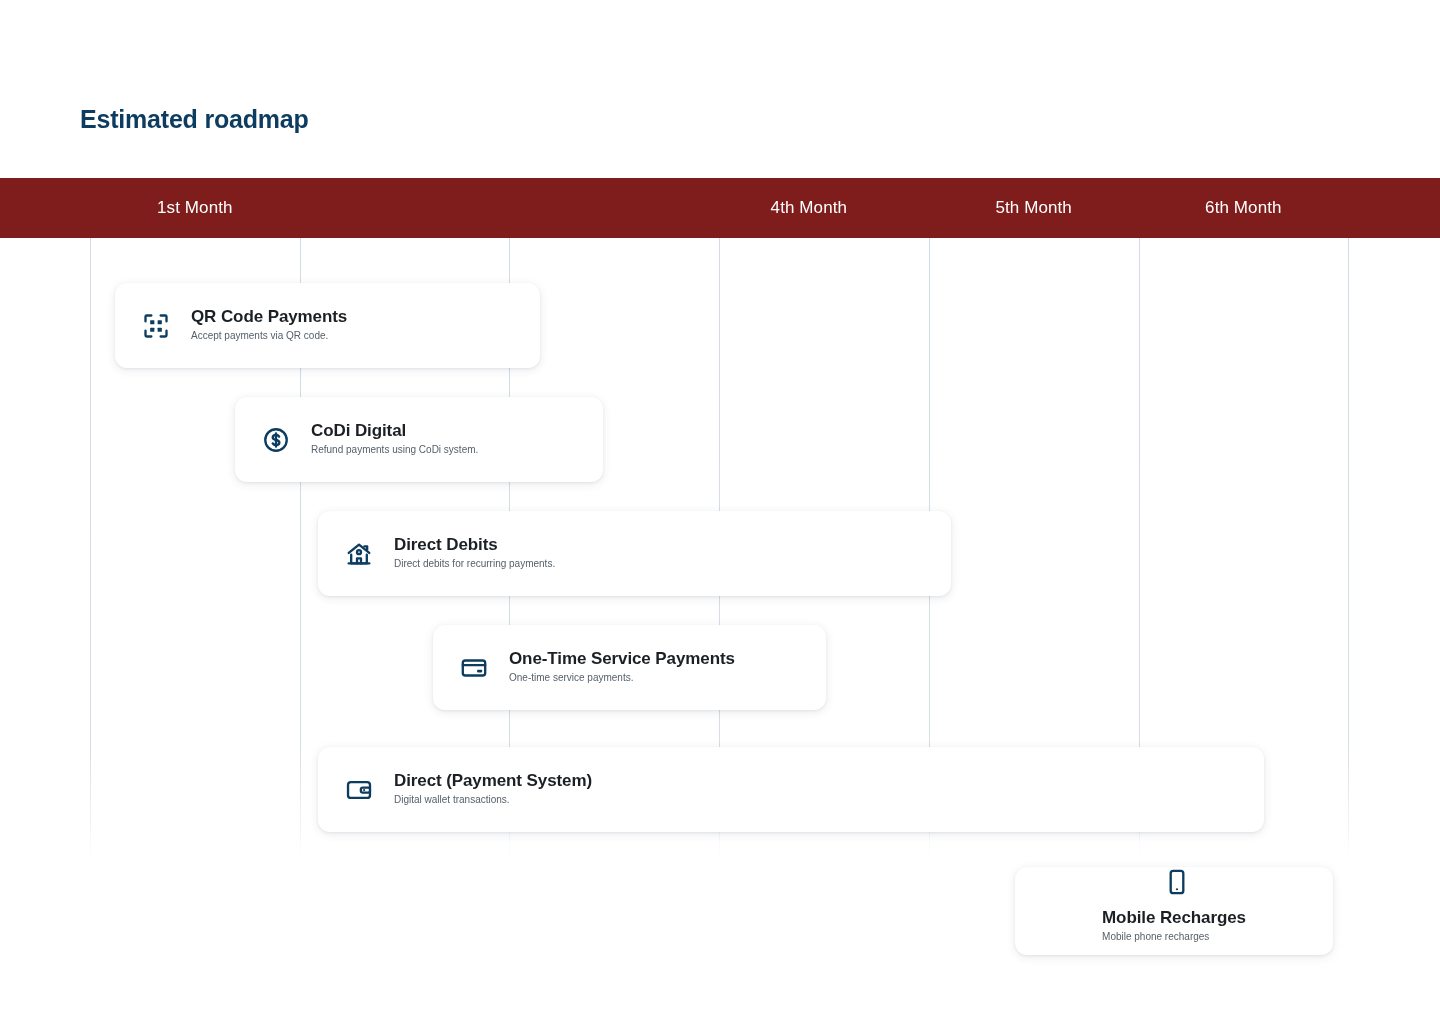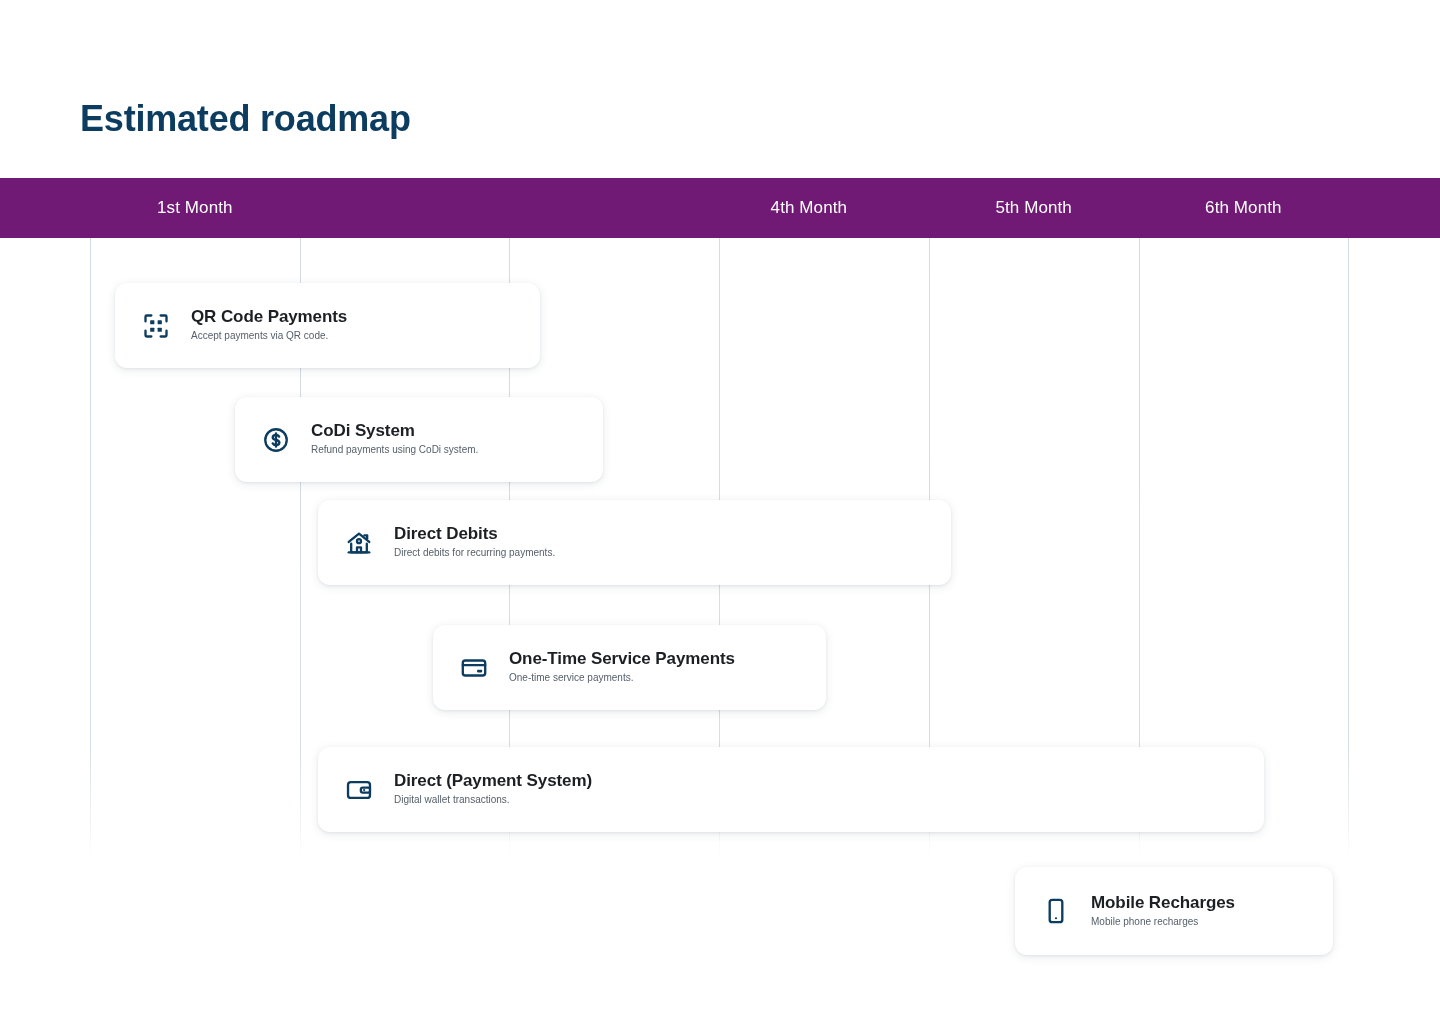--- a/index.html
+++ b/index.html
@@ -14,36 +14,36 @@
     overflow: hidden;
     position: relative;
     -webkit-font-smoothing: antialiased;
   }
 
   
   #page-title {
     position: absolute;
     left: 80px;
     top: 98px;
-    font-size: 36px;
+    font-size: 25px;
     font-weight: bold;
     color: #0c3c5f;
     letter-spacing: -0.2px;
     line-height: 42px;
     white-space: nowrap;
   }
 
   
   #timeline-header {
     position: absolute;
     left: 0;
     top: 178px;
     width: 1440px;
     height: 60px;
-    background: #701a75;
+    background: #7f1d1d;
   }
   .month-cell {
     position: absolute;
     top: 0;
     height: 60px;
     display: flex;
     align-items: center;
     justify-content: center;
     color: #ffffff;
     font-size: 17px;
@@ -177,25 +177,25 @@
     </div>
     <div class="roadmap-card" style="left: 235px; top: 397px; width: 368px; height: 85px;">
       <div class="card-icon">
         <svg xmlns="http://www.w3.org/2000/svg" viewBox="0 0 24 24" width="28" height="28" fill="none" stroke="currentColor" stroke-width="2" stroke-linecap="round" stroke-linejoin="round">
           <circle cx="12" cy="12" r="9.2"></circle>
           <path d="M12 6.4v11.2"></path>
           <path d="M14.7 9.1c-.5-.9-1.5-1.4-2.7-1.4-1.6 0-2.8.9-2.8 2.1 0 1.3 1.1 1.8 2.8 2.2 1.8.4 2.9.9 2.9 2.2 0 1.3-1.2 2.2-2.9 2.2-1.3 0-2.3-.5-2.8-1.5"></path>
         </svg>
       </div>
       <div class="card-text">
-        <div class="card-title">CoDi System</div>
+        <div class="card-title">CoDi Digital</div>
         <div class="card-subtitle">Refund payments using CoDi system.</div>
       </div>
     </div>
-    <div class="roadmap-card" style="left: 318px; top: 500px; width: 633px; height: 85px;">
+    <div class="roadmap-card" style="left: 318px; top: 511px; width: 633px; height: 85px;">
       <div class="card-icon">
         <svg xmlns="http://www.w3.org/2000/svg" viewBox="0 0 24 24" width="28" height="28" fill="none" stroke="currentColor" stroke-width="2" stroke-linecap="round" stroke-linejoin="round">
           <path d="M3.2 11.1 12 4l8.8 7.1"></path>
           <path d="M5.3 12.6V20h13.4v-7.4"></path>
           <path d="M3.2 20h17.6"></path>
           <circle cx="12" cy="10.4" r="1.7"></circle>
           <path d="M10.3 20v-4.2h3.4V20"></path>
           <path d="M16.6 5.4h2.4v2.8"></path>
         </svg>
       </div>
@@ -223,21 +223,21 @@
           <rect x="2.6" y="5.2" width="18.8" height="13.6" rx="2.4"></rect>
           <rect x="13.6" y="10" width="7.8" height="4.2" rx="1.6" fill="#ffffff"></rect>
           <circle cx="16.4" cy="12.1" r="0.95" fill="currentColor" stroke="none"></circle>
         </svg>
       </div>
       <div class="card-text">
         <div class="card-title">Direct (Payment System)</div>
         <div class="card-subtitle">Digital wallet transactions.</div>
       </div>
     </div>
-    <div class="roadmap-card" style="left: 1015px; top: 867px; width: 318px; height: 88px;">
+    <div class="roadmap-card" style="left: 1015px; top: 867px; width: 318px; height: 88px; flex-direction: column;">
       <div class="card-icon">
         <svg xmlns="http://www.w3.org/2000/svg" viewBox="0 0 24 24" width="28" height="28" fill="none" stroke="currentColor" stroke-width="2" stroke-linecap="round" stroke-linejoin="round">
           <rect x="6.6" y="2.4" width="10.8" height="19.2" rx="2.2"></rect>
           <circle cx="12" cy="18.2" r="0.95" fill="currentColor" stroke="none"></circle>
         </svg>
       </div>
       <div class="card-text">
         <div class="card-title">Mobile Recharges</div>
         <div class="card-subtitle">Mobile phone recharges</div>
       </div>

